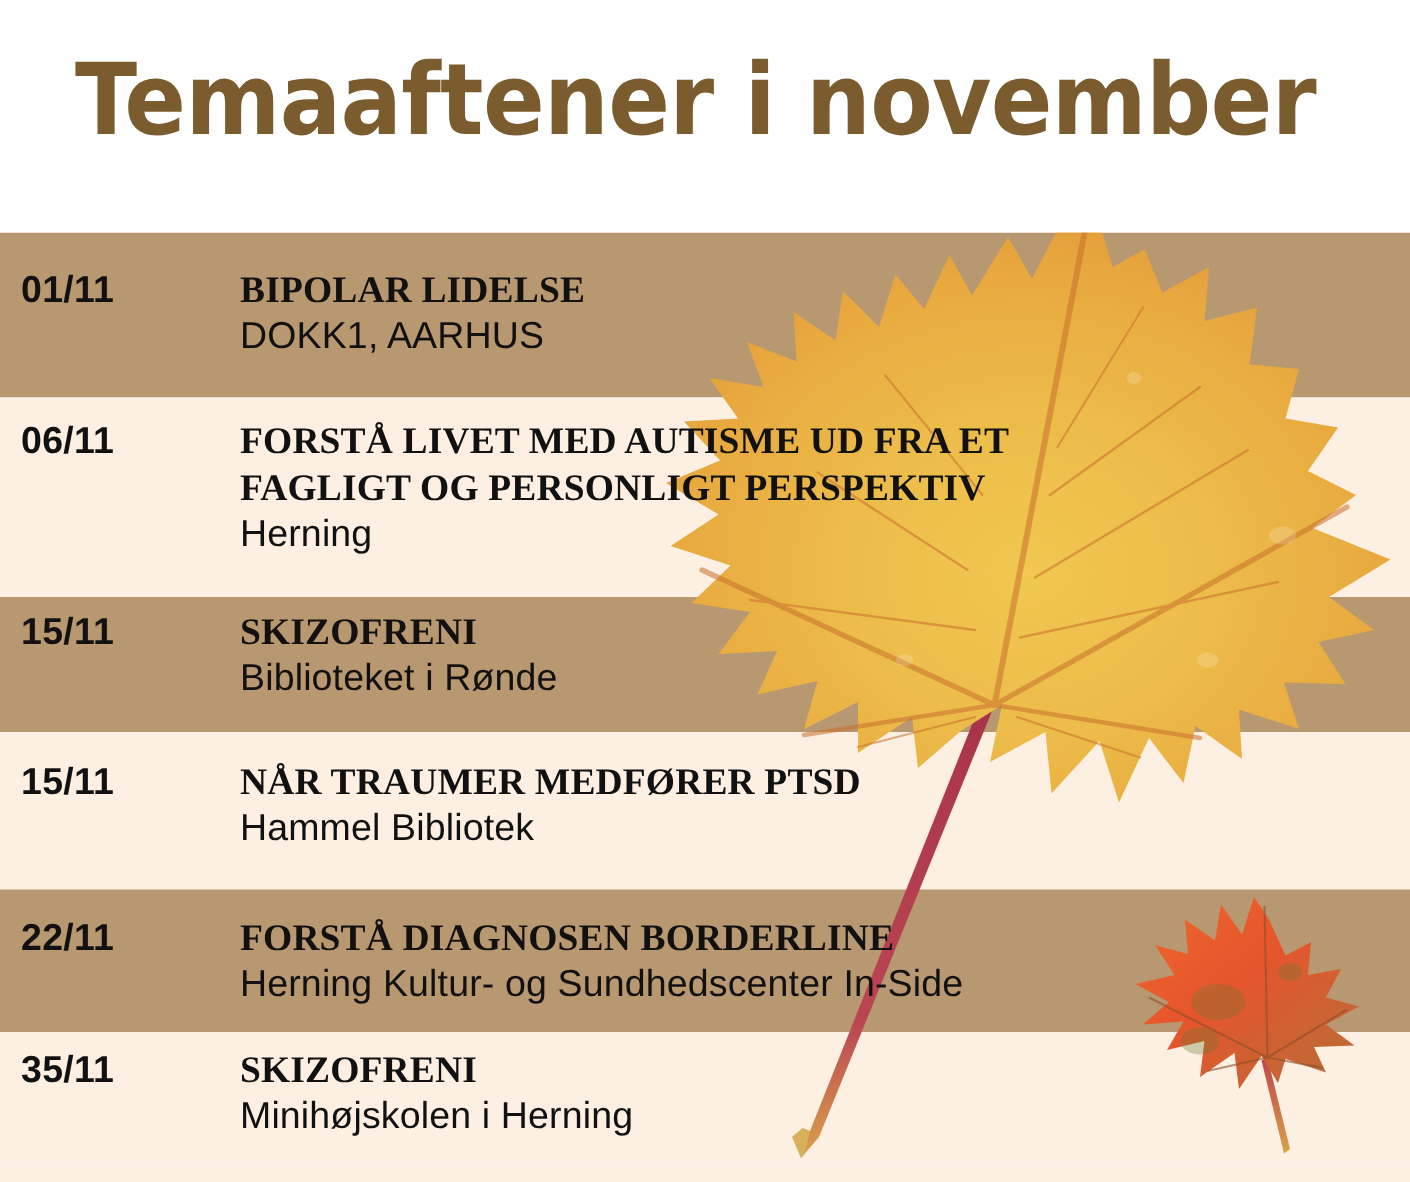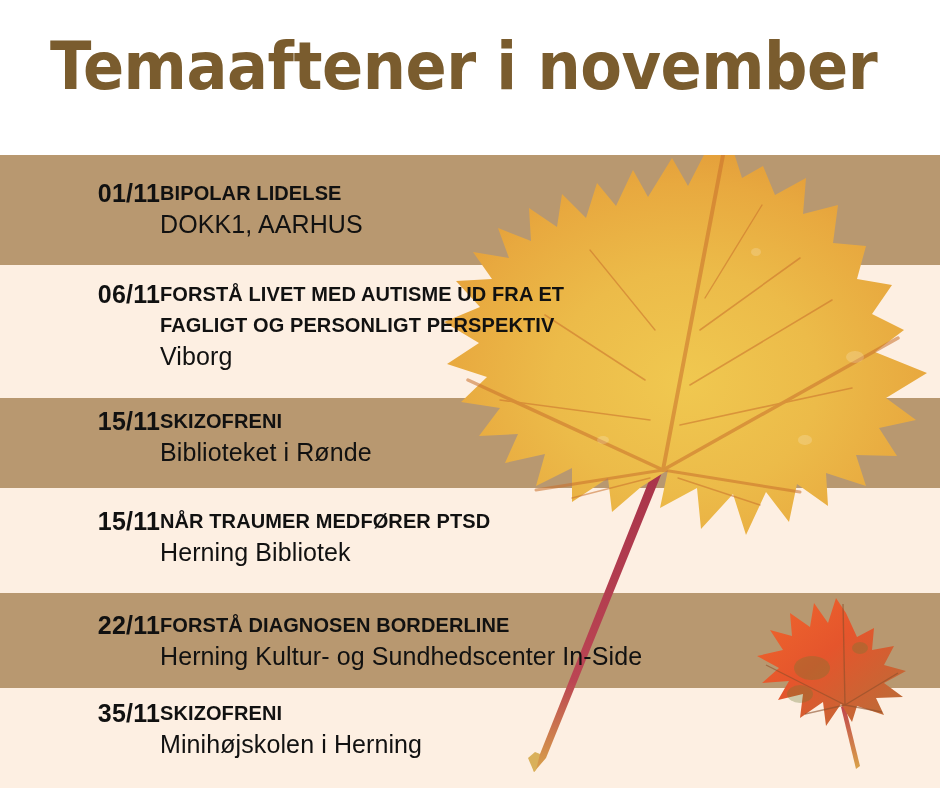--- a/index.html
+++ b/index.html
@@ -78,37 +78,37 @@
     left: 0;
     width: 940px;
     z-index: 5;
     display: flex;
     align-items: flex-start;
     color: #111111;
   }
   .event-date {
     width: 160px;
     flex: 0 0 160px;
-    text-align: right;
+    text-align: left;
     font-family: "Liberation Sans", sans-serif;
     font-weight: 700;
     font-size: 25px;
     line-height: 31px;
     letter-spacing: 0.2px;
     padding-left: 14px;
     box-sizing: border-box;
   }
   .event-body {
     flex: 1 1 auto;
     padding-right: 10px;
   }
   .event-title {
-    font-family: Liberation Sans, sans-serif;
+    font-family: Liberation Serif, serif;
     font-weight: 700;
-    font-size: 20px;
+    font-size: 25px;
     line-height: 31px;
     letter-spacing: 0.1px;
     text-transform: uppercase;
     margin: 0;
     white-space: pre-line;
   }
   .event-venue {
     font-family: "Liberation Sans", sans-serif;
     font-weight: 400;
     font-size: 25px;
@@ -240,37 +240,37 @@
       <div class="event-title">BIPOLAR LIDELSE</div>
       <div class="event-venue">DOKK1, AARHUS</div>
     </div>
   </div>
 
   <div class="event-row" id="row-1">
     <div class="event-date">06/11</div>
     <div class="event-body">
       <div class="event-title">FORSTÅ LIVET MED AUTISME UD FRA ET
 FAGLIGT OG PERSONLIGT PERSPEKTIV</div>
-      <div class="event-venue">Viborg</div>
+      <div class="event-venue">Herning</div>
     </div>
   </div>
 
   <div class="event-row" id="row-2">
     <div class="event-date">15/11</div>
     <div class="event-body">
       <div class="event-title">SKIZOFRENI</div>
       <div class="event-venue">Biblioteket i Rønde</div>
     </div>
   </div>
 
   <div class="event-row" id="row-3">
     <div class="event-date">15/11</div>
     <div class="event-body">
       <div class="event-title">NÅR TRAUMER MEDFØRER PTSD</div>
-      <div class="event-venue">Herning Bibliotek</div>
+      <div class="event-venue">Hammel Bibliotek</div>
     </div>
   </div>
 
   <div class="event-row" id="row-4">
     <div class="event-date">22/11</div>
     <div class="event-body">
       <div class="event-title">FORSTÅ DIAGNOSEN BORDERLINE</div>
       <div class="event-venue">Herning Kultur- og Sundhedscenter In-Side</div>
     </div>
   </div>

